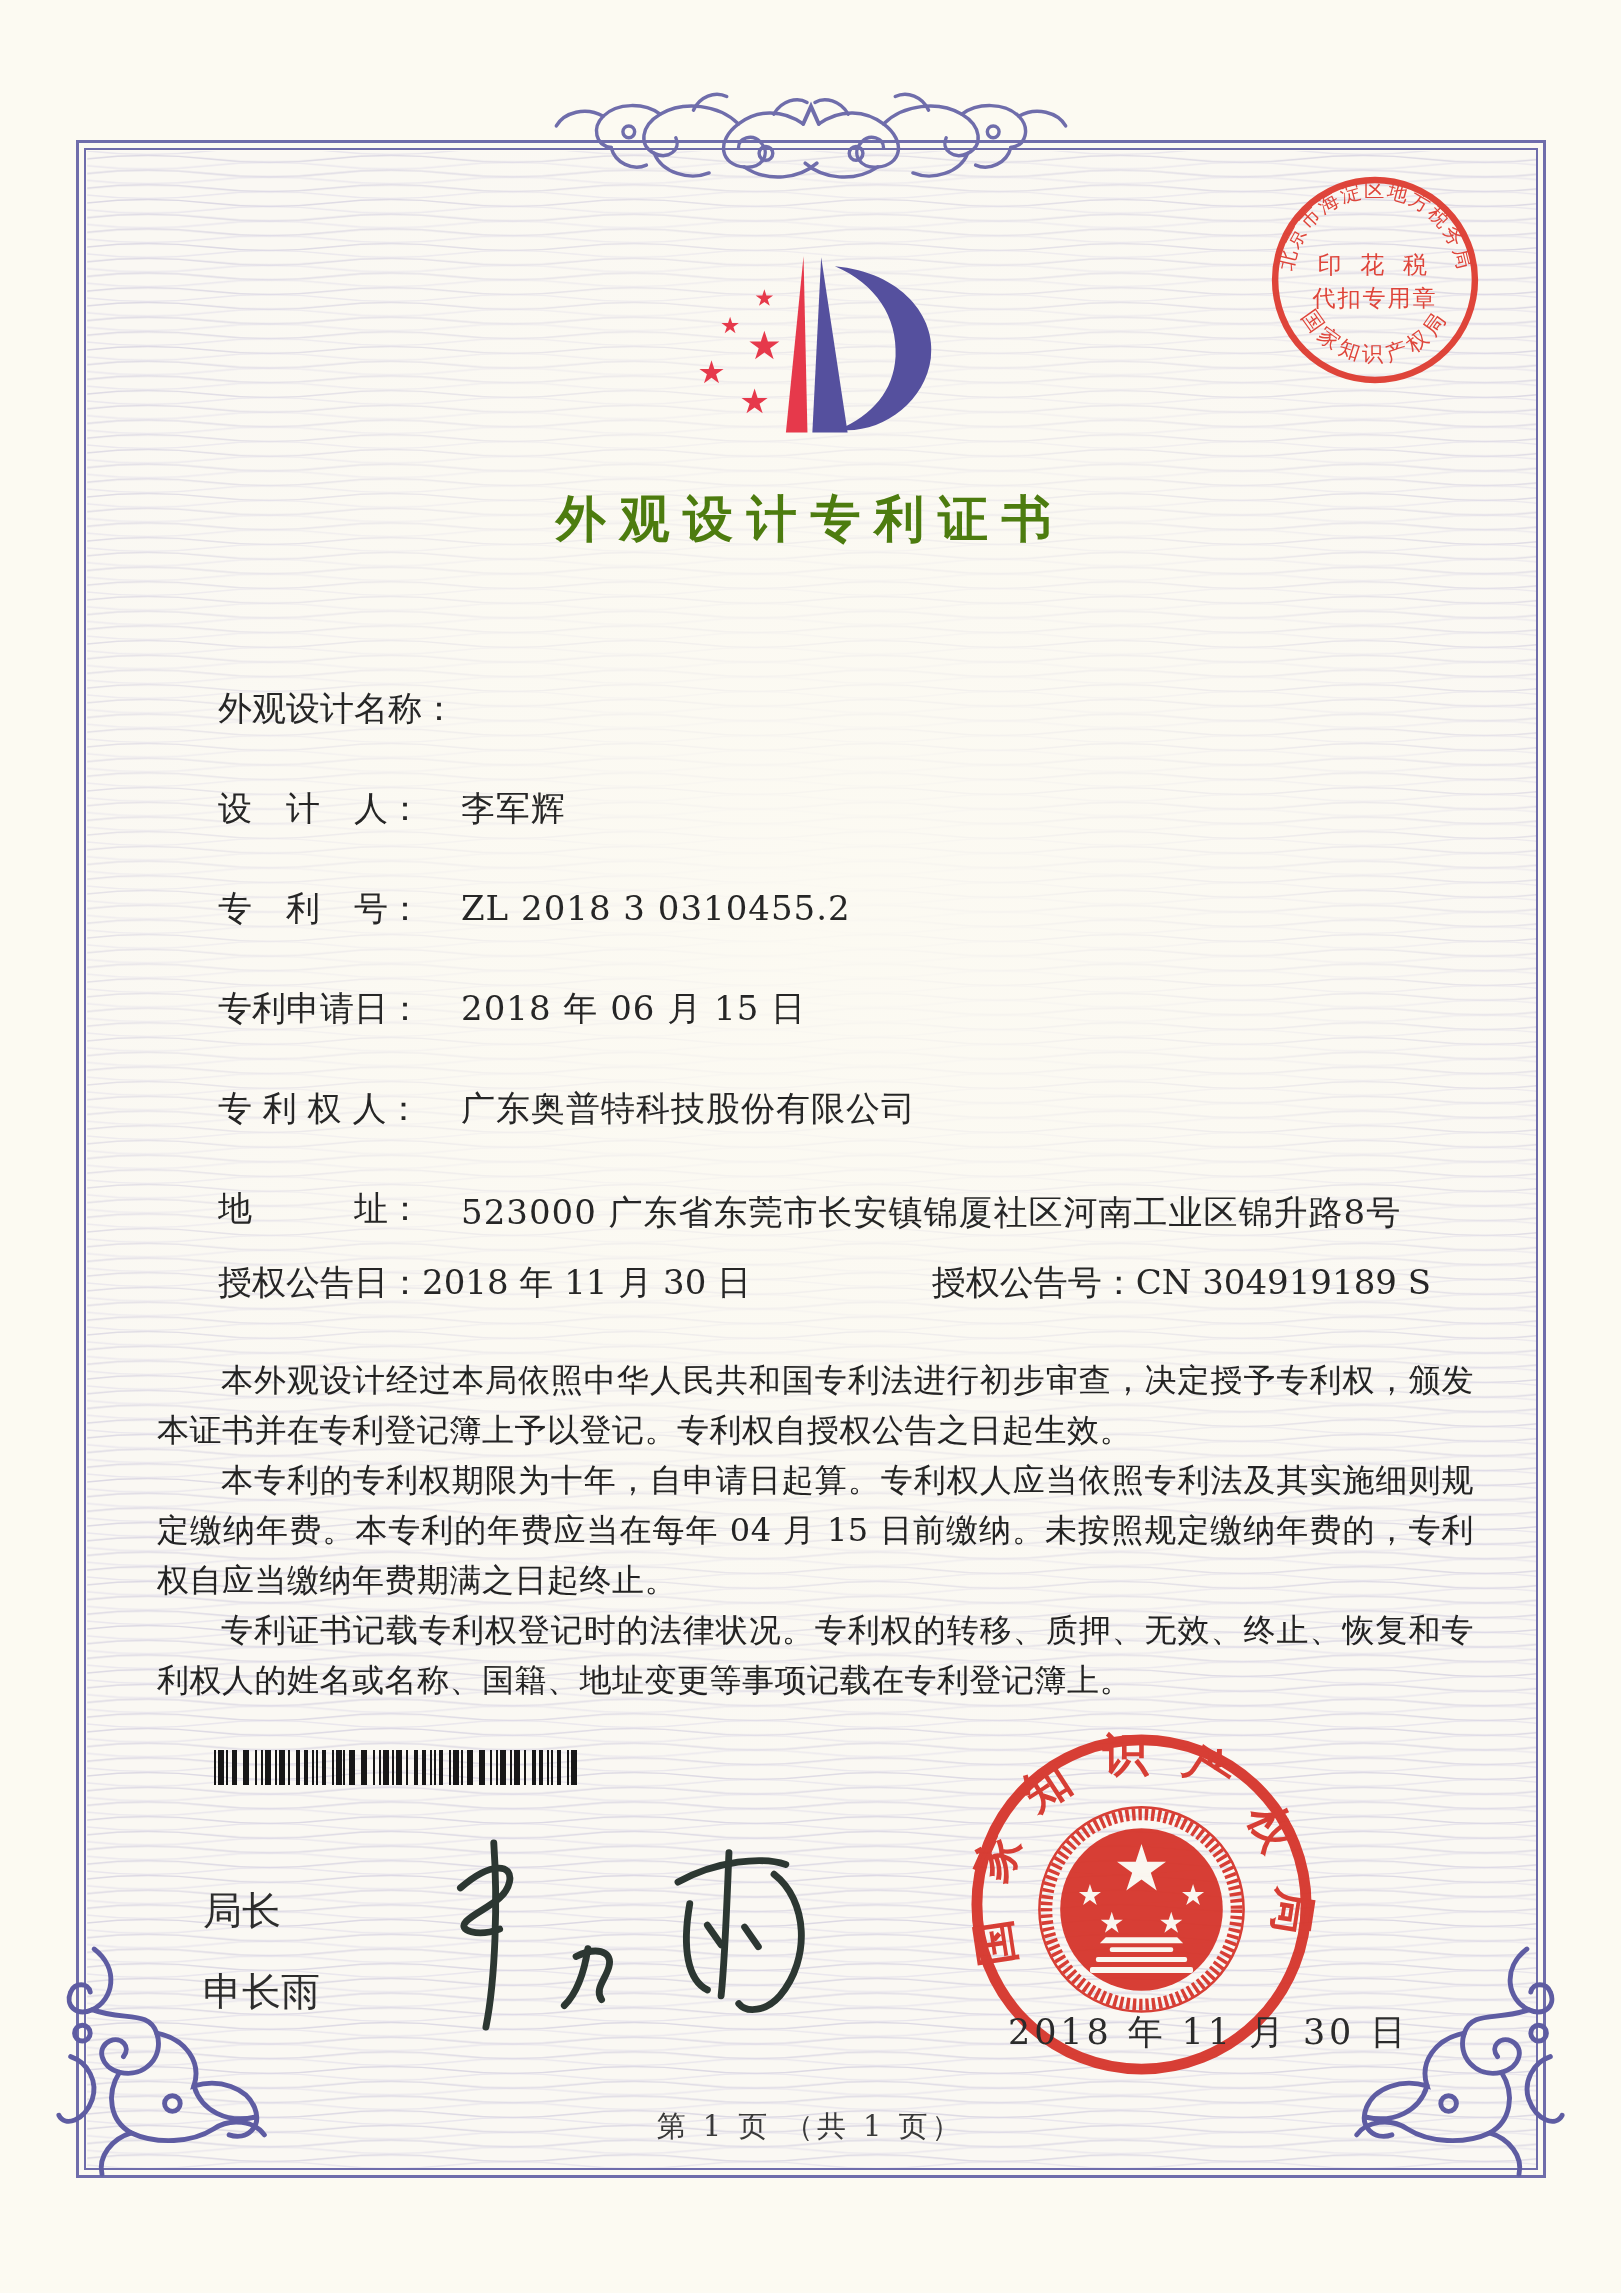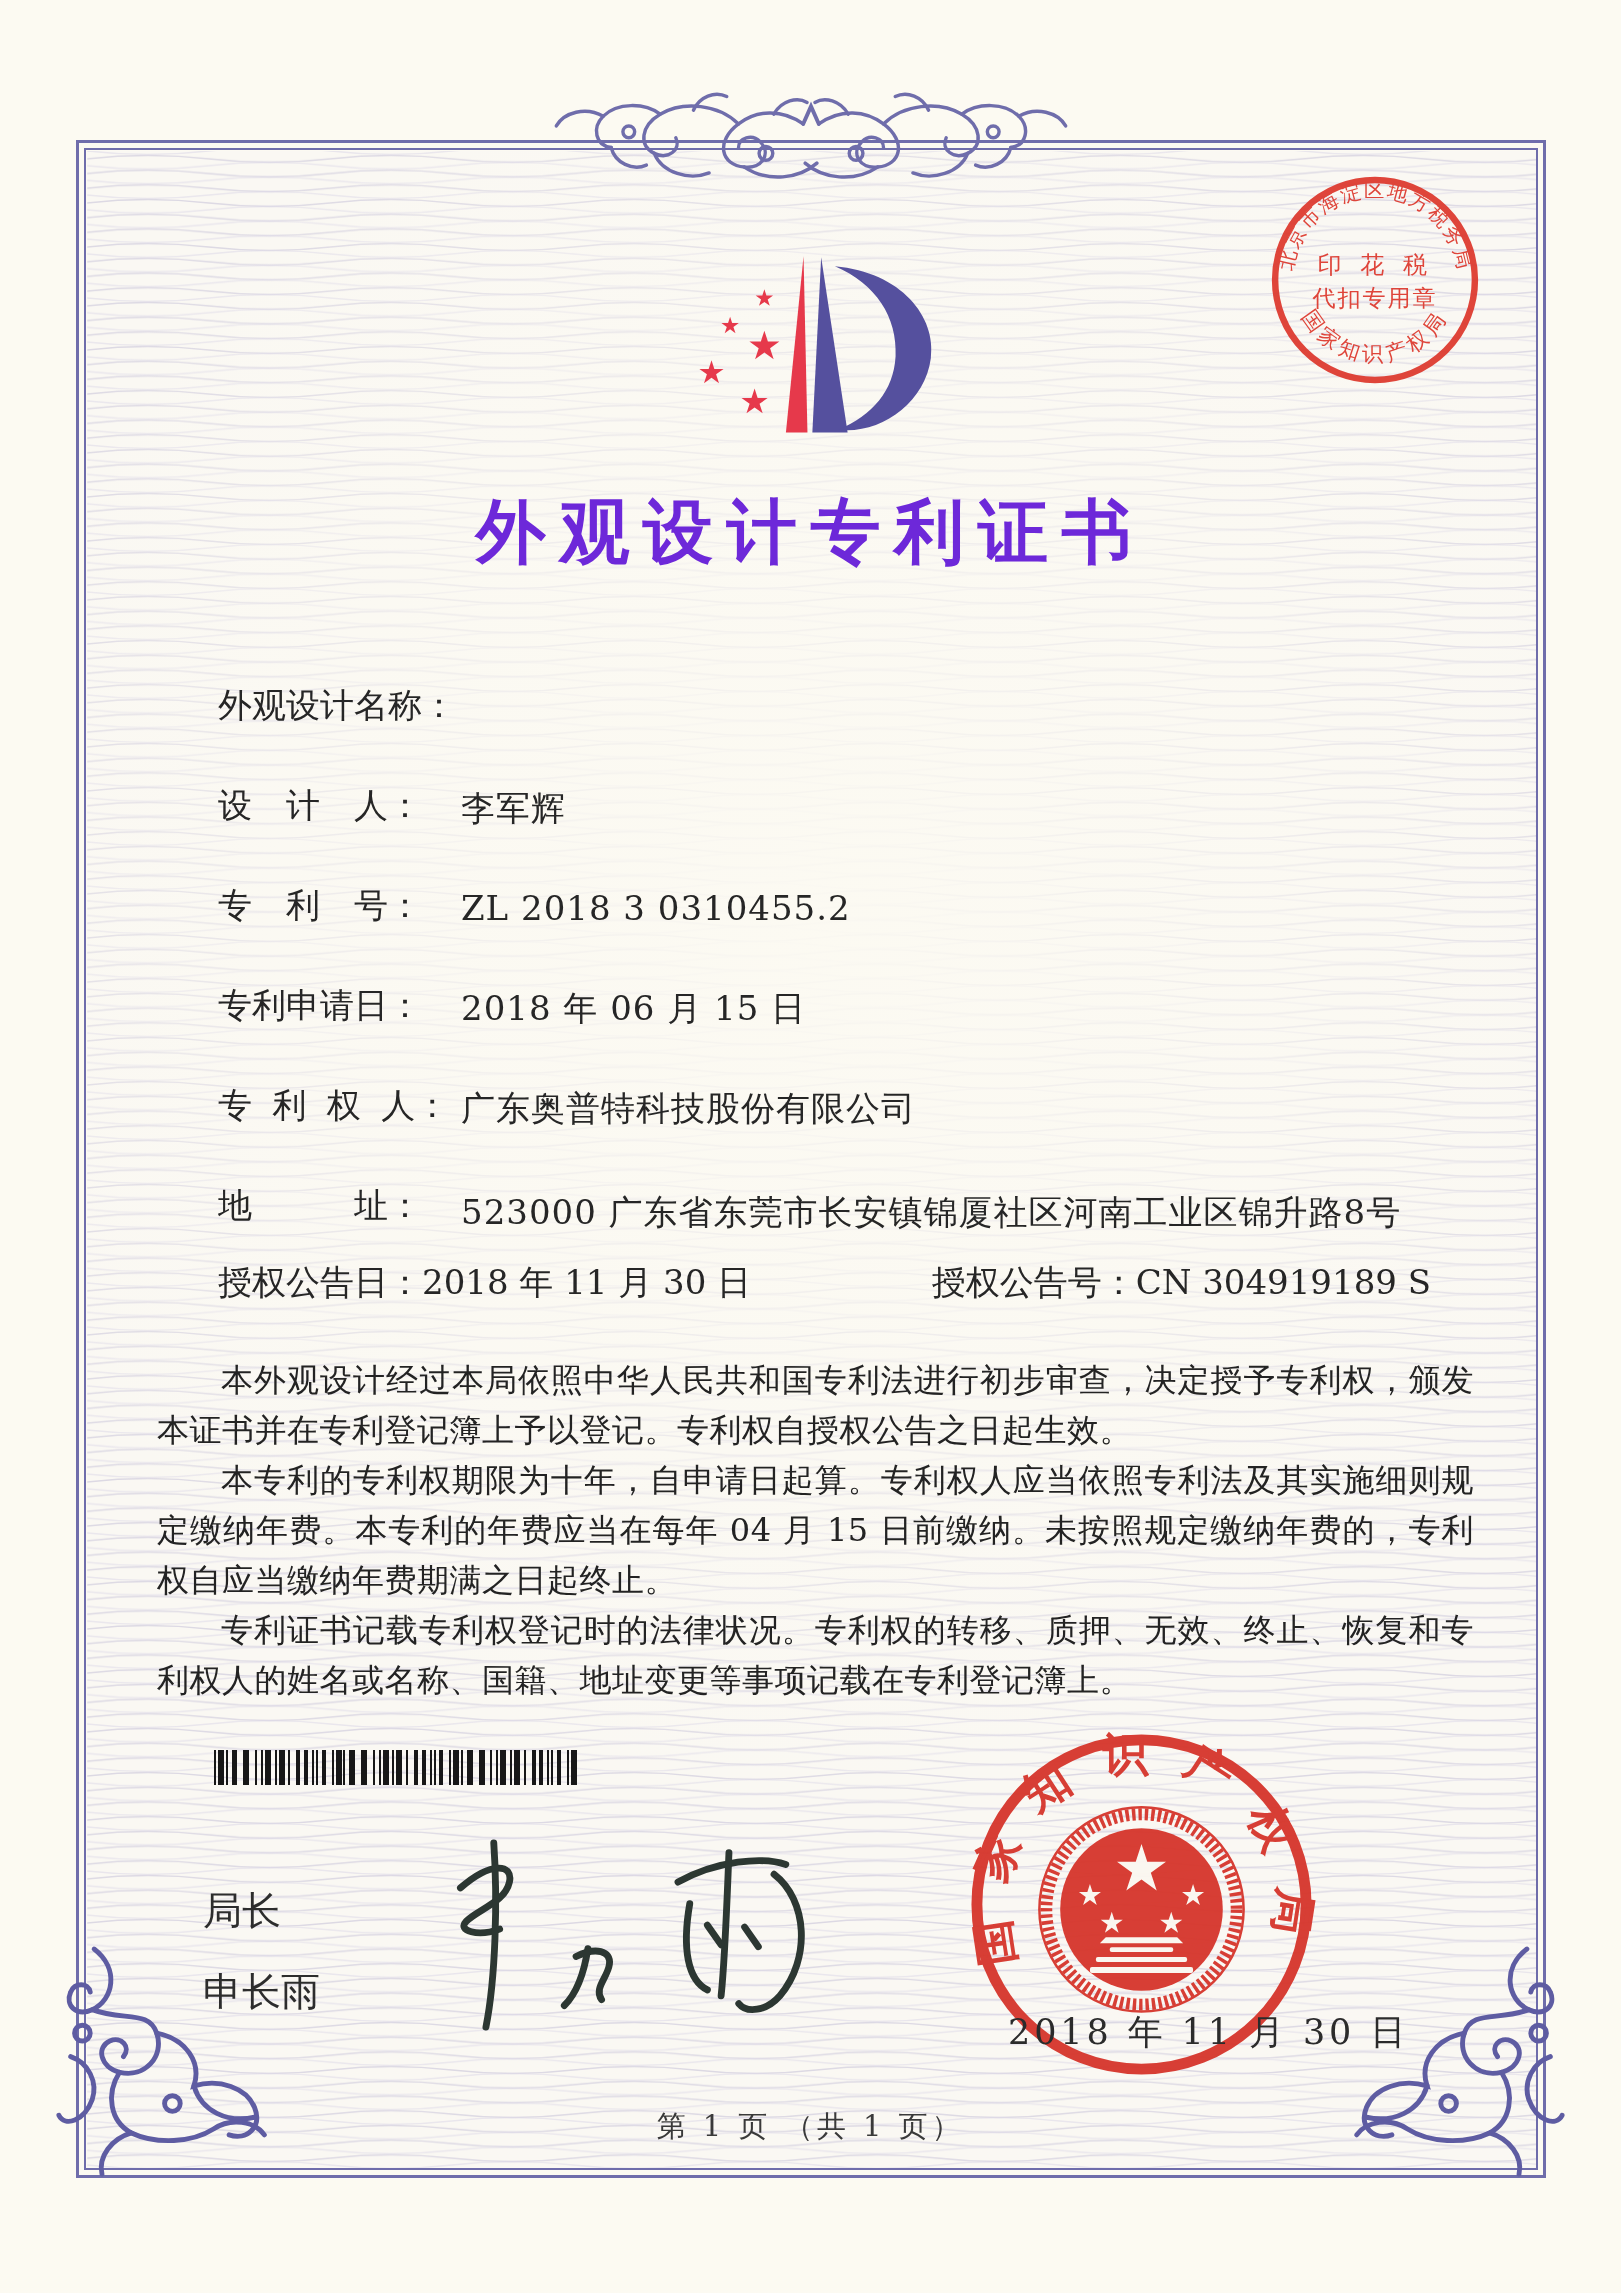--- a/index.html
+++ b/index.html
@@ -29,27 +29,27 @@
   .corner-br { position:absolute; left:1341px; top:1939px; transform:scaleX(-1); }
   
   .cert-no {
     position:absolute; left:188px; top:247px;
     font-size:35px; letter-spacing:6.9px; color:#2e2e2e;
   }
   .logo { position:absolute; left:639px; top:225px; }
   .tax-seal { position:absolute; left:1264px; top:169px; opacity:.93; }
   .doc-title {
     position:absolute; left:0; top:486px; width:100%;
-    text-align:center; font-size:70px; font-weight:bold;
-    letter-spacing:13.7px; color:#6d28d9;
+    text-align:center; font-size:50px; font-weight:bold;
+    letter-spacing:13.7px; color:#4d7c0f;
   }
   
   .fields { position:absolute; left:218px; top:686px; width:1213px; font-size:34px; }
   .field { display:flex; line-height:45px; margin-bottom:55px; }
-  .field .lbl { flex:0 0 243px; white-space:pre;font-family:Liberation Mono, monospace; }
+  .field .lbl { flex:0 0 243px; white-space:pre; }
   .field .val { flex:1; letter-spacing:1px; }
   .field.address { margin-bottom:21px; }
   .field.address .val { line-height:53px; }
   .grant-row { display:flex; justify-content:space-between; line-height:45px;text-align:center; }
   .grant-row .pair { white-space:nowrap; }
   
   .body-text {
     position:absolute; left:157px; top:1355px; width:1317px;
     font-size:32px; line-height:50px; text-align:justify; color:#232323;
   }

